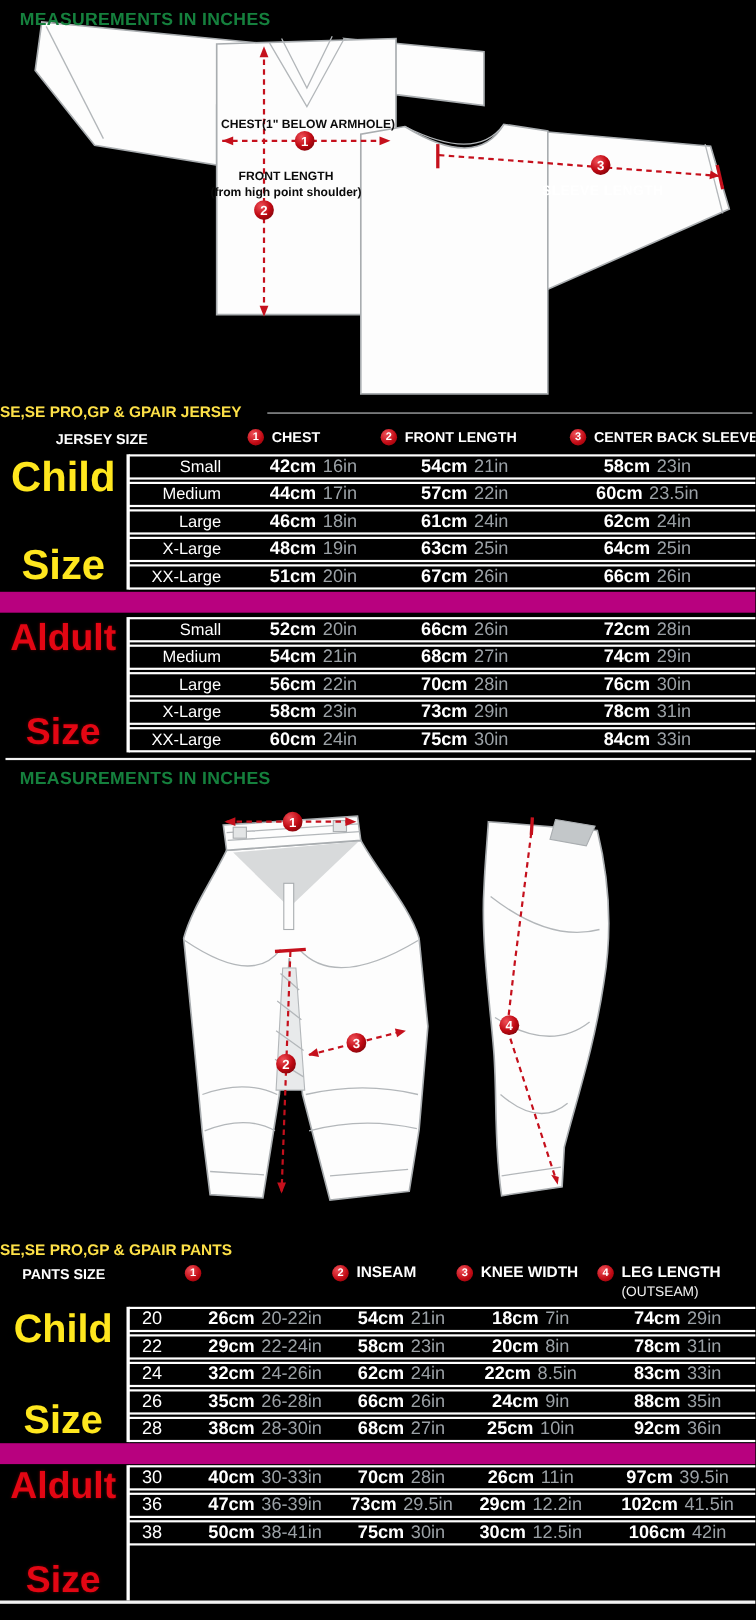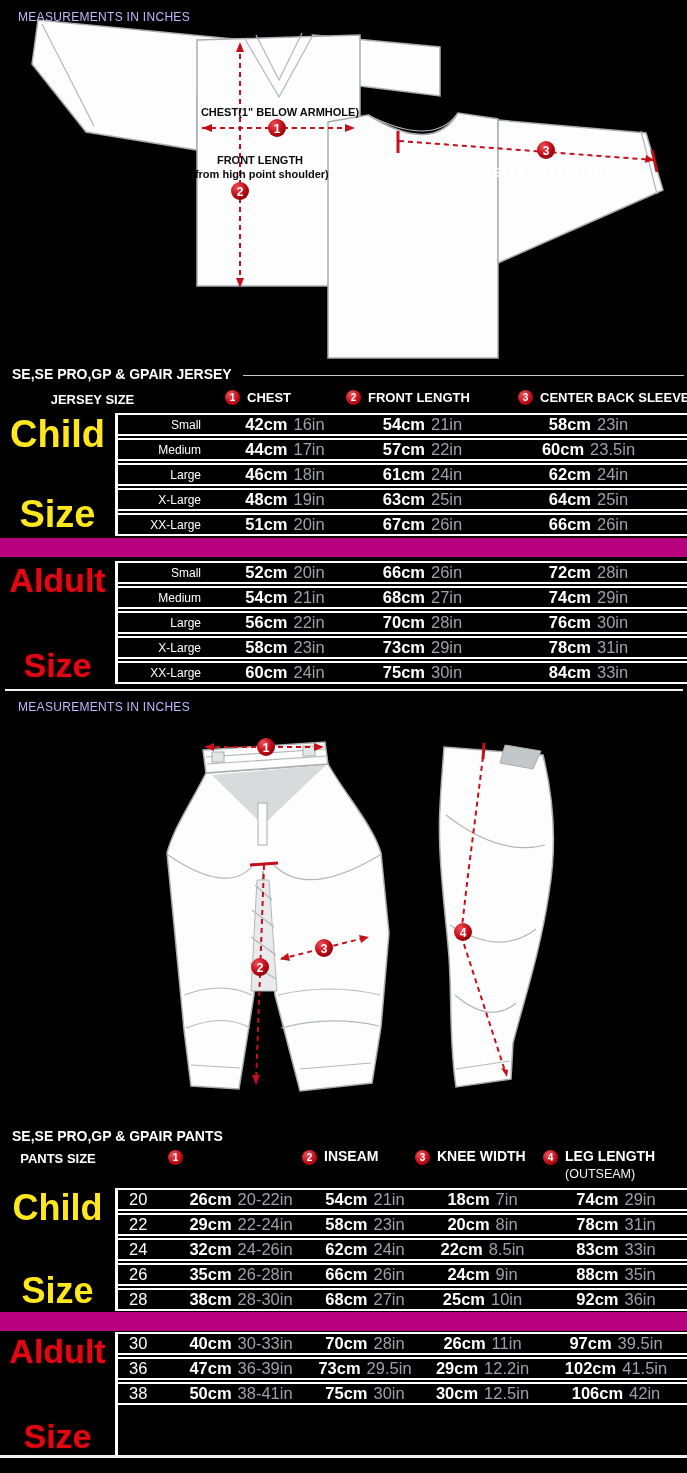--- a/index.html
+++ b/index.html
@@ -1,19 +1,19 @@
 <!DOCTYPE html>
 <html style="--magenta: #b8017f; --child: #ffe71e; --adult: #e30613;"><head>
 <meta charset="utf-8">
 <style>
   html,body{margin:0;padding:0;background:#000;}
   .canvas{position:relative;width:687px;height:1473px;background:#000;overflow:hidden;
           font-family:"Liberation Sans",sans-serif;}
-  .mtitle{position:absolute;left:18px;color:#c4b5fd;font-weight:normal;font-size:12px;letter-spacing:.3px;z-index:5;}
-  .sectitle{position:absolute;left:12px;color:#ffffff;font-weight:bold;font-size:14px;z-index:5;}
+  .mtitle{position:absolute;left:18px;color:#15803d;font-weight:bold;font-size:16px;letter-spacing:.3px;z-index:5;}
+  .sectitle{position:absolute;left:0;color:#fde047;font-weight:bold;font-size:14px;z-index:5;}
   .hline{position:absolute;background:#f2f2f2;height:2px;z-index:4;}
   .hline.thin{height:1px;background:#c7cacc;}
   .diagram{position:absolute;left:0;z-index:1;}
   .thead{position:absolute;left:0;width:687px;color:#fff;z-index:4;}
   .hsize{position:absolute;top:3px;text-align:center;font-weight:bold;font-size:13px;}
   .hcol{position:absolute;top:1px;display:flex;align-items:center;gap:7px;font-weight:bold;font-size:13px;white-space:nowrap;}
   .hcolp{position:absolute;top:0;display:flex;gap:7px;white-space:nowrap;}
   .hcolp .mkr{margin-top:2px;}
   .hmain{font-weight:bold;font-size:14px;}
   .hsub{font-size:12.5px;margin-top:3px;color:#f2f2f2;}
@@ -22,21 +22,21 @@
        color:#fff;text-align:center;font-size:10px;font-weight:bold;line-height:15px;}
   .grouplabel{position:absolute;left:0;width:115px;height:123px;display:flex;flex-direction:column;
               justify-content:space-between;align-items:center;font-weight:bold;line-height:1.12;z-index:3;}
   .grouplabel.yellow{color:var(--child,#ffe71e);font-size:38px;}
   .grouplabel.red{color:var(--adult,#e30613);font-size:34px;text-shadow:0 0 3px #550000;}
   .vline{position:absolute;left:115px;width:3px;background:#fff;z-index:3;}
   .rows{position:absolute;left:117px;width:570px;z-index:2;}
   .trow{height:19px;border-top:2px solid #fff;border-bottom:2px solid #fff;margin-bottom:2px;
         display:flex;align-items:center;background:#000;}
   .cell{white-space:nowrap;}
-  .szJ{width:98px;text-align:right;padding-right:14px;box-sizing:border-box;color:#fff;font-size:12px;}
+  .szJ{width:98px;text-align:right;padding-right:14px;box-sizing:border-box;color:#fff;font-size:15px;}
   .cw1{width:140px;text-align:center;}
   .cw2{width:135px;text-align:center;}
   .cw3{width:197px;text-align:center;}
   .szP{width:55px;padding-left:12px;box-sizing:border-box;color:#fff;font-size:16.5px;}
   .pw1{width:138px;text-align:center;}
   .pw2{width:110px;text-align:center;}
   .pw3{width:125px;text-align:center;}
   .pw4{width:142px;text-align:center;}
   .cm{color:#fff;font-weight:bold;font-size:16.5px;margin-right:6px;}
   .inv{color:#9ba1a6;font-size:16.5px;}

